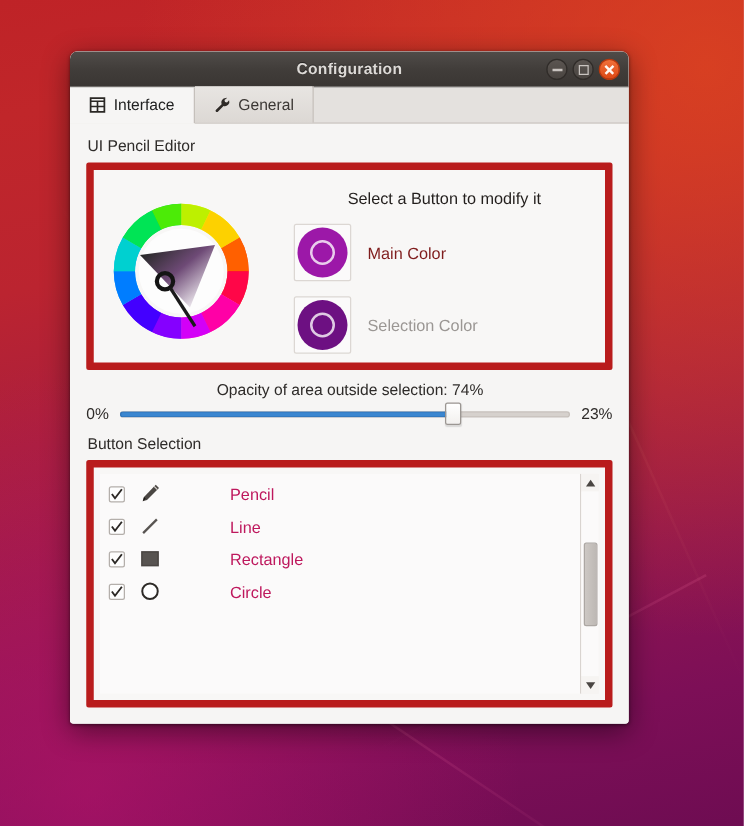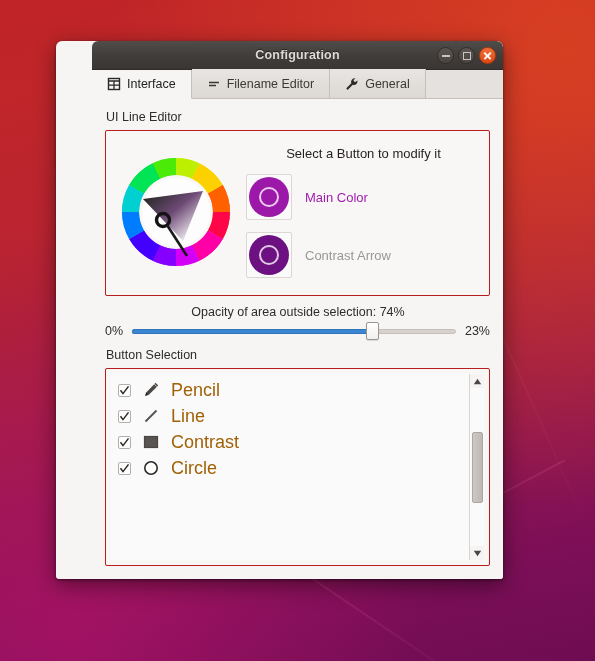--- a/index.html
+++ b/index.html
@@ -31,21 +31,20 @@
 
   
   .window {
     position: absolute;
     left: 56px; top: 41px;
     width: 447px; height: 538px;
     border-radius: 6px 6px 3px 3px;
     box-shadow: 0 6px 22px rgba(0,0,0,.45), 0 1px 3px rgba(0,0,0,.5);
     overflow: hidden;
     background: #f6f5f4;
-    padding-left: 36px;
   }
   .titlebar {
     height: 29px;
     background: linear-gradient(180deg, #504c49 0%, #413d3a 52%, #3a3633 100%);
     border-bottom: 1px solid #2e2b28;
     border-radius: 6px 6px 0 0;
     display: flex; align-items: center;
     position: relative;
   }
   .title-text {
@@ -108,24 +107,25 @@
   .content {
     padding: 10px 13px 12px 13px;
     background: #f6f5f4;
     height: calc(100% - 58px);
   }
   .section-label {
     font-size: 12.5px; color: #2e2b29;
     margin: 1px 0 6px 1px;
   }
   .panel {
-    border: 1px solid #b91c1c;
+    border: 6px solid #b91c1c;
     background: #f8f7f6;
     border-radius: 2px;
     padding: 8px 10px 10px 10px;
+    gap: 20px;
   }
   .color-panel { height: 166px; display: flex; align-items: flex-start; }
   .wheel-col { width: 120px; display:flex; align-items:center; justify-content:center; padding-top: 18px; }
   .right-col { flex: 1; padding-left: 4px; }
   .prompt {
     text-align: center;
     font-size: 13px; color: #231f1d;
     margin: 7px 0 13px 0;
     padding-left: 8px;
   }
@@ -140,21 +140,21 @@
   }
   .swatch-ring {
     width: 40px; height: 40px; border-radius: 50%;
     display: flex; align-items: center; justify-content: center;
   }
   .swatch-inner {
     width: 20px; height: 20px; border-radius: 50%;
     border: 2.5px solid rgba(255,255,255,.78);
     background: transparent;
   }
-  .color-label { font-size: 13px; color: #a21caf; }
+  .color-label { font-size: 13px; color: #7f1d1d; }
   .color-label.dim { color: #9b9794; }
 
   
   .opacity-label { font-size: 12.5px; color: #2e2b29; margin: 9px 0 4px 1px; text-align: center; }
   .slider-row { display: flex; align-items: center; gap: 9px; margin-bottom: 9px; }
   .slider-end { font-size: 12.5px; color: #2e2b29; }
   .slider-track {
     position: relative; flex: 1; height: 16px;
     display: flex; align-items: center;
   }
@@ -188,21 +188,21 @@
   }
   .cb {
     width: 13px; height: 13px;
     border: 1px solid #b4afab; background: #fdfdfd;
     border-radius: 2px;
     display: flex; align-items: center; justify-content: center;
     flex: 0 0 auto;
   }
   .cb svg { display:block; }
   .item-icon { width: 20px; height: 18px; display:flex; align-items:center; justify-content:center; flex:0 0 auto; }
-  .item-label { font-size: 18px; color: #a16207; }
+  .item-label { font-size: 13px; color: #be185d; margin-left: 44px; }
 
   .scrollbar {
     width: 15px; background: #f2f0ee;
     border-left: 1px solid #d9d4d0;
     display: flex; flex-direction: column; align-items: center;
     position: relative;
   }
   .sb-arrow { height: 14px; width: 15px; display:flex; align-items:center; justify-content:center; background: #f6f4f2; }
   .sb-track { flex: 1; width: 15px; background: #fbfafa; position: relative; }
   .sb-thumb {
@@ -256,39 +256,30 @@
           <line x1="7" y1="4" x2="7" y2="12.5" stroke="#2b2825" stroke-width="1.3"></line>
           <line x1="1.5" y1="4" x2="12.5" y2="4" stroke="#2b2825" stroke-width="1.3"></line>
           <line x1="1.5" y1="8.2" x2="12.5" y2="8.2" stroke="#2b2825" stroke-width="1.2"></line>
         </svg>
       </span>
       <span>Interface</span>
     </div>
     <div class="tab">
       <span class="tab-icon">
         <svg width="14" height="14" viewBox="0 0 14 14">
-          <line x1="2" y1="5.5" x2="12" y2="5.5" stroke="#3b3734" stroke-width="1.6"></line>
-          <line x1="2" y1="8.5" x2="9" y2="8.5" stroke="#3b3734" stroke-width="1.6"></line>
-        </svg>
-      </span>
-      <span>Filename Editor</span>
-    </div>
-    <div class="tab">
-      <span class="tab-icon">
-        <svg width="14" height="14" viewBox="0 0 14 14">
           <path d="M9.6 1.3a3.6 3.6 0 0 0-3.3 5L1.6 11a1.1 1.1 0 0 0 1.5 1.5l4.7-4.7a3.6 3.6 0 0 0 4.5-4.6L10.6 5 9 4.6 8.6 3l2-1.7a3.6 3.6 0 0 0-1-.0z" fill="#2f2b28"></path>
         </svg>
       </span>
       <span>General</span>
     </div>
   </div>
 
   <div class="content">
 
-    <div class="section-label">UI Line Editor</div>
+    <div class="section-label">UI Pencil Editor</div>
 
     <div class="panel color-panel">
       <div class="wheel-col">
         <svg width="110" height="110" viewBox="0 0 110 110">
           <defs>
             <linearGradient id="tri" x1="0%" y1="20%" x2="80%" y2="100%">
               <stop offset="0%" stop-color="#2a2a2a"></stop>
               <stop offset="45%" stop-color="#6e4a76"></stop>
               <stop offset="100%" stop-color="#ffffff"></stop>
             </linearGradient>
@@ -340,21 +331,21 @@
           </div>
           <div class="color-label">Main Color</div>
         </div>
 
         <div class="color-row">
           <div class="swatch-btn">
             <div class="swatch-ring" style="background:#6d1082">
               <div class="swatch-inner"></div>
             </div>
           </div>
-          <div class="color-label dim">Contrast Arrow</div>
+          <div class="color-label dim">Selection Color</div>
         </div>
       </div>
     </div>
 
     <div class="opacity-label">Opacity of area outside selection: 74%</div>
 
     <div class="slider-row">
       <div class="slider-end">0%</div>
       <div class="slider-track">
         <div class="track-bg"></div>
@@ -406,21 +397,21 @@
             <div class="cb">
               <svg width="11" height="11" viewBox="0 0 11 11">
                   <path d="M1.5 5.2 L4 8.6 L9.5 1.4" fill="none" stroke="#2b2825" stroke-width="1.5"></path>
                 </svg>
             </div>
             <div class="item-icon">
               <svg width="18" height="18" viewBox="0 0 18 18">
                 <rect x="2.5" y="3.5" width="13" height="11" fill="#585451" stroke="#4a4643" stroke-width="1.2"></rect>
               </svg>
             </div>
-            <div class="item-label">Contrast</div>
+            <div class="item-label">Rectangle</div>
           </div>
 
           <div class="list-item">
             <div class="cb">
               <svg width="11" height="11" viewBox="0 0 11 11">
                   <path d="M1.5 5.2 L4 8.6 L9.5 1.4" fill="none" stroke="#2b2825" stroke-width="1.5"></path>
                 </svg>
             </div>
             <div class="item-icon">
               <svg width="18" height="18" viewBox="0 0 18 18">

